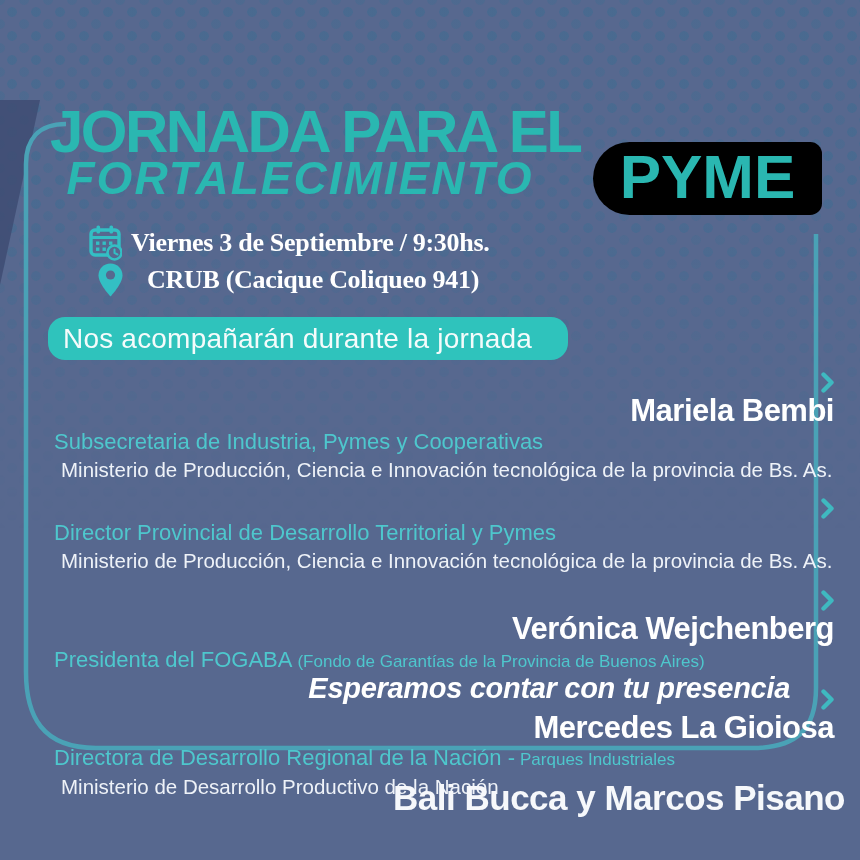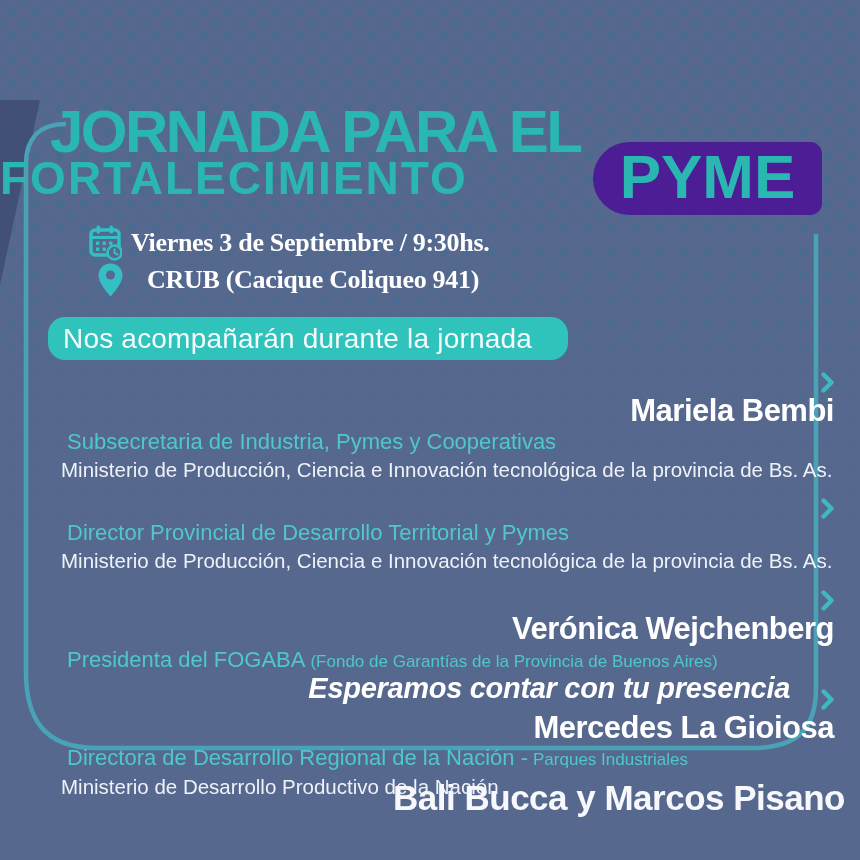--- a/index.html
+++ b/index.html
@@ -25,27 +25,27 @@
     border-left:40px solid rgba(62,76,115,0.85);
     border-bottom:185px solid transparent;
   }
   .frame{position:absolute;left:0;top:0;}
   .title-1{
     position:absolute;left:50px;top:102px;
     font-size:60px;font-weight:bold;letter-spacing:-2.5px;line-height:1;
     color:#2ab7b1;white-space:nowrap;
   }
   .title-2{
-    position:absolute;left:0;top:155px;width:600px;text-align:left;
+    position:absolute;left:0;top:155px;width:600px;text-align:center;
     font-size:46px;font-weight:bold;letter-spacing:2px;line-height:1;
-    color:#2ab7b1;white-space:nowrap;
+    color:#2ab7b1;white-space:nowrap;font-style:italic;
   }
   .badge{
     position:absolute;left:593px;top:142px;width:229px;height:73px;
-    background:#4c1d95;border-radius:37px 12px 12px 37px;
+    background:#000000;border-radius:37px 12px 12px 37px;
     display:flex;align-items:center;justify-content:center;
   }
   .badge span{
     font-size:62px;font-weight:bold;color:#2ab7b1;letter-spacing:0;
     line-height:1;transform:translateY(-2px);
   }
   .info-row{position:absolute;display:flex;align-items:center;color:#ffffff;}
   .info-row .txt{font-size:26px;font-weight:bold;letter-spacing:-0.3px;white-space:nowrap;font-family:Liberation Serif, serif;}
   .row-date{left:88px;top:225px;gap:9px;}
   .row-loc{left:98px;top:263px;gap:24px;text-align:center;}
@@ -53,21 +53,21 @@
     position:absolute;left:48px;top:317px;width:520px;height:43px;
     background:#2fc3bc;border-radius:17px;
     display:flex;align-items:center;padding-left:15px;box-sizing:border-box;
   }
   .banner span{color:#f4fbfb;font-size:28px;letter-spacing:0.2px;white-space:nowrap;}
   .speakers{position:absolute;left:44px;top:370px;width:790px;}
   .speaker{margin-bottom:15px;}
   .name-row{display:flex;align-items:flex-end;gap:2px;flex-direction:column;}
   .name-row svg{flex:0 0 auto;margin-top:2px;}
   .sp-name{color:#ffffff;font-size:31px;font-weight:bold;letter-spacing:-0.5px;line-height:1.05;white-space:nowrap;}
-  .sp-role{margin-left:23px;margin-top:2px;color:#4ec7cd;font-size:22px;line-height:1.1;white-space:nowrap;}
+  .sp-role{margin-left:10px;margin-top:2px;color:#4ec7cd;font-size:22px;line-height:1.1;white-space:nowrap;}
   .sp-role .note{font-size:17px;margin-left:5px;}
   .sp-role .note:empty{display:none;}
   .sp-org{margin-left:17px;margin-top:4px;color:#eef2f8;font-size:20.5px;line-height:1.15;white-space:nowrap;}
   .sp-org:empty{display:none;}
   .tagline{
     position:absolute;right:70px;top:672px;
     color:#ffffff;font-size:29px;font-weight:bold;font-style:italic;
     letter-spacing:-0.3px;white-space:nowrap;
   }
   .footer{

